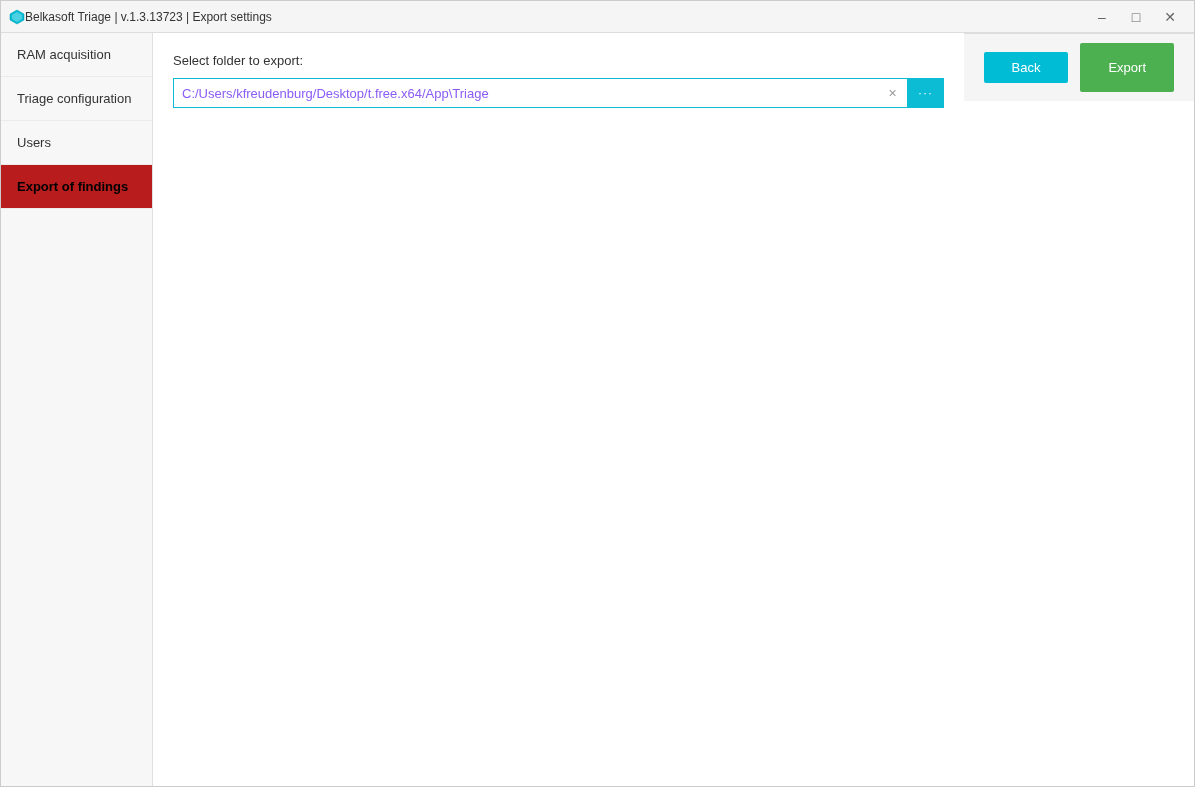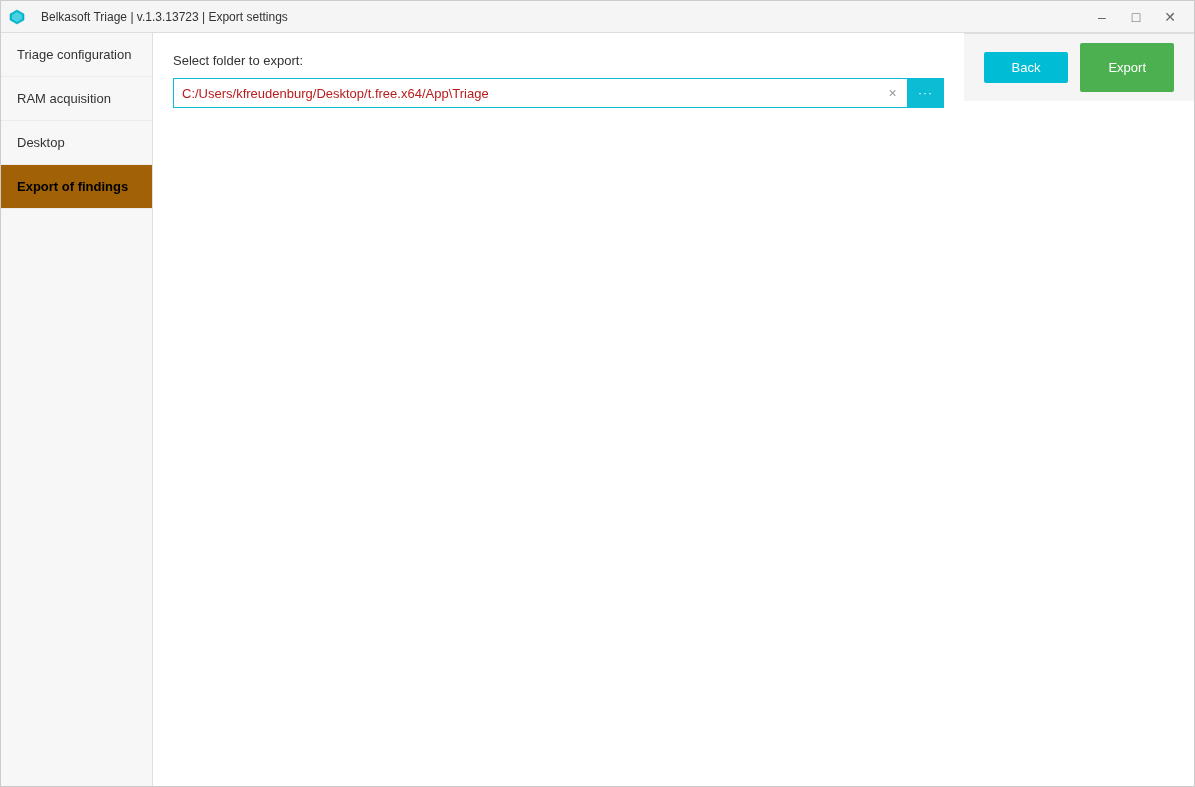--- a/index.html
+++ b/index.html
@@ -33,21 +33,21 @@
       display: flex;
       align-items: center;
       justify-content: space-between;
       padding: 0 8px;
       flex-shrink: 0;
     }
 
     .titlebar-left {
       display: flex;
       align-items: center;
-      gap: 16px;
+      gap: 0;
     }
 
     .titlebar-icon {
       width: 16px;
       height: 16px;
       display: flex;
       align-items: center;
       justify-content: center;
     }
 
@@ -94,21 +94,21 @@
       padding: 14px 16px;
       cursor: pointer;
       color: #333;
       font-size: 13px;
       border-bottom: 1px solid #ebebeb;
     }
 
     .sidebar-item.active {
       font-weight: bold;
       color: #000;
-      background: #a16207;
+      background: #b91c1c;
     }
 
     .content-area {
       flex: 1;
       display: flex;
       background: #ffffff;
     }
 
     .content-body {
       flex: 1;
@@ -134,21 +134,21 @@
       display: flex;
       align-items: center;
     }
 
     .folder-input {
       flex: 1;
       border: none;
       outline: none;
       padding: 6px 8px;
       font-size: 13px;
-      color: #b91c1c;
+      color: #8b5cf6;
       background: transparent;
     }
 
     .clear-btn {
       width: 28px;
       height: 28px;
       border: none;
       background: transparent;
       cursor: pointer;
       display: flex;
@@ -223,27 +223,27 @@
       <button class="titlebar-btn">–</button>
       <button class="titlebar-btn">□</button>
       <button class="titlebar-btn close">✕</button>
     </div>
   </div>
 
   <div class="main-content">
 
     <div class="sidebar">
       <div class="sidebar-item">
+        <span>RAM acquisition</span>
+      </div>
+      <div class="sidebar-item">
         <span>Triage configuration</span>
       </div>
       <div class="sidebar-item">
-        <span>RAM acquisition</span>
-      </div>
-      <div class="sidebar-item">
-        <span>Desktop</span>
+        <span>Users</span>
       </div>
       <div class="sidebar-item active">
         <span>Export of findings</span>
       </div>
     </div>
 
     <div class="content-area">
       <div class="content-body">
 
         <div class="section-label">Select folder to export:</div>

